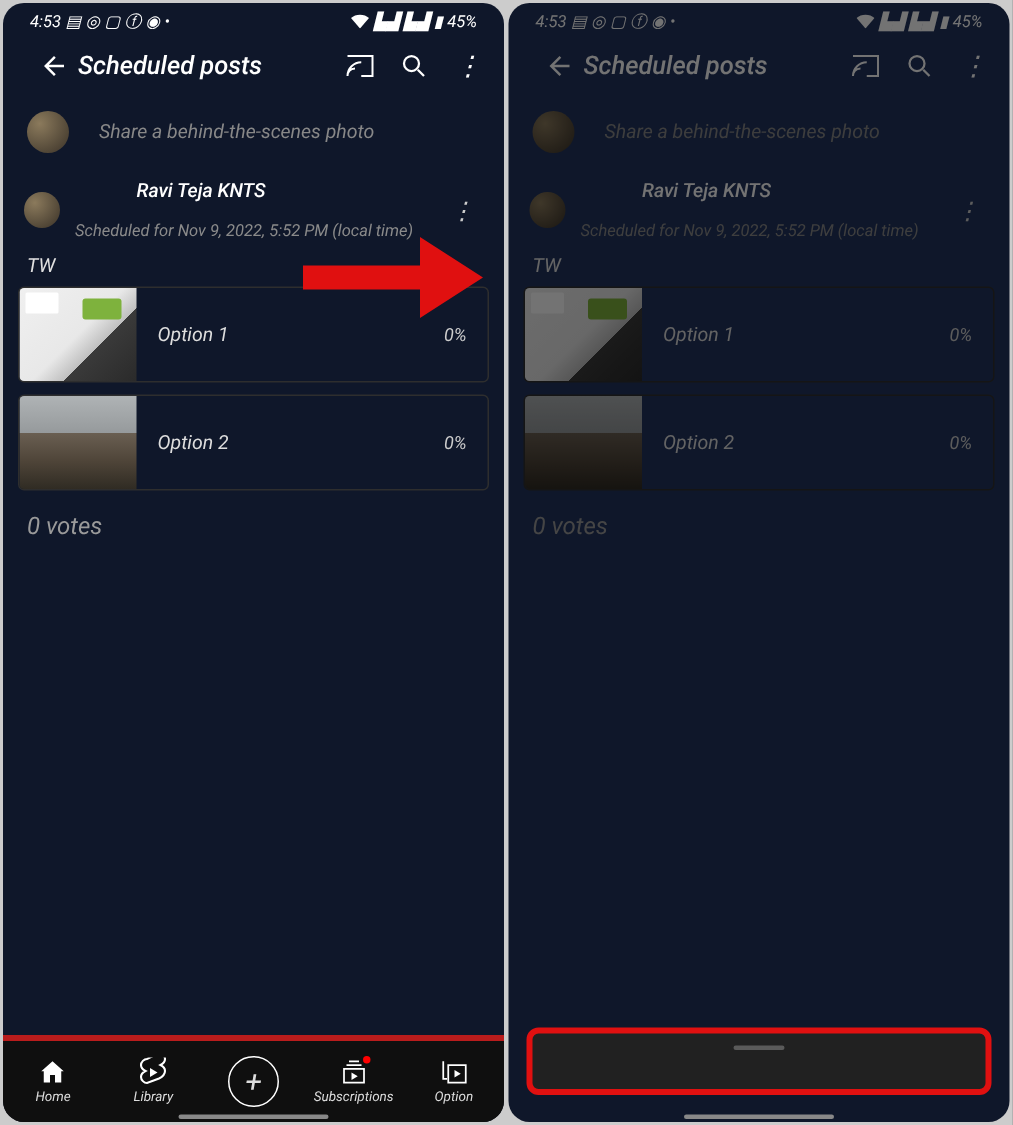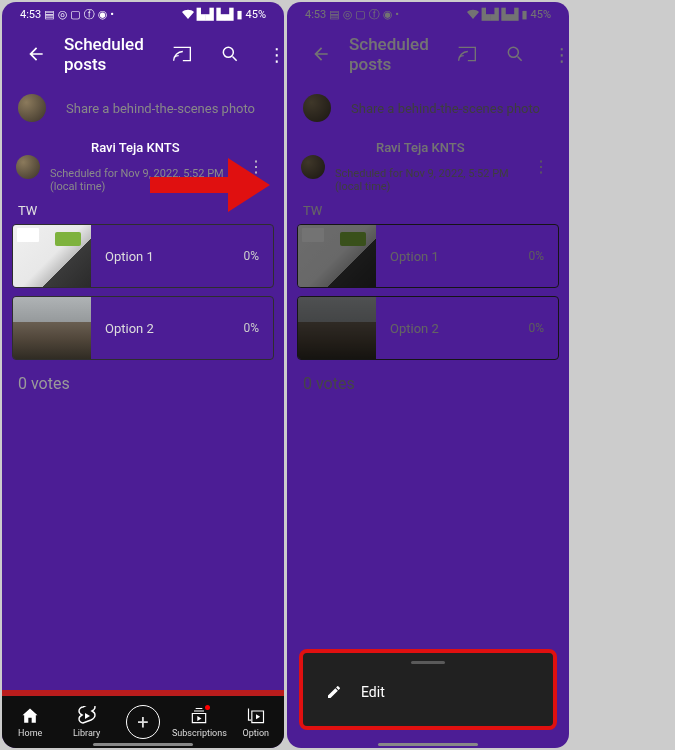--- a/index.html
+++ b/index.html
@@ -1,21 +1,21 @@
 <!DOCTYPE html>
 <html><head>
 <meta charset="utf-8">
 <style>
   * { box-sizing: border-box; margin: 0; padding: 0; }
   body { background: #888; font-family: Roboto, Arial, sans-serif; }
   .canvas { width: 675px; height: 750px; background: #ccc; display: flex; gap: 3px; padding: 2px; }
-  .phone { width: 282px; height: 746px; background: #4c1d95; border-radius: 14px; overflow: hidden; position: relative; color: #fff; }
+  .phone { width: 334px; height: 746px; background: #0f172a; border-radius: 14px; overflow: hidden; position: relative; color: #fff; font-style: italic; }
   .status-bar { display: flex; justify-content: space-between; align-items: center; padding: 4px 18px 2px; font-size: 11px; height: 22px; }
   .status-left, .status-right { display: flex; align-items: center; gap: 3px; }
-  .appbar { display: flex; align-items: center; padding: 10px 14px; gap: 18px; }
+  .appbar { display: flex; align-items: center; padding: 10px 14px; gap: 6px; }
   .appbar-title { font-size: 17px; font-weight: 500; flex: 1; }
   .appbar-ico { width: 20px; height: 20px; display: flex; align-items: center; justify-content: center; margin-left: 10px; }
   .share-row { display: flex; align-items: center; padding: 10px 16px; gap: 20px; }
   .avatar { width: 28px; height: 28px; border-radius: 50%; background: radial-gradient(circle at 30% 30%, #8b7a5c, #3a3228); flex-shrink: 0; }
   .avatar.sm { width: 24px; height: 24px; }
   .share-text { color: #888; font-size: 13px; }
   .post-head { display: flex; align-items: center; padding: 8px 14px; gap: 10px; position: relative; }
   .post-name { font-size: 13px; font-weight: 500; padding-left: 41px; }
   .post-meta { font-size: 11px; color: #8a8a8a; margin-top: 12px; }
   .post-more { margin-left: auto; color: #ccc; font-size: 16px; padding: 4px 6px; }
@@ -23,21 +23,21 @@
   .poll { margin: 0 10px 8px; }
   .poll-item { display: flex; align-items: center; border: 1px solid #2e2e2e; border-radius: 4px; margin-bottom: 8px; height: 64px; overflow: hidden; }
   .poll-img { width: 78px; height: 64px; background: #333; flex-shrink: 0; position: relative; }
   .poll-img.a { background: linear-gradient(135deg, #f0f0f0 0%, #e8e8e8 50%, #c0c0c0 65%, #3a3a3a 65%, #2a2a2a 100%); }
   .poll-img.a::before { content:""; position:absolute; left:4px; top:4px; width:22px; height:14px; background:#fff; border-radius:1px; }
   .poll-img.a::after { content:""; position:absolute; right:10px; top:8px; width:26px; height:14px; background:#7eb23d; border-radius:2px; }
   .poll-img.b { background: linear-gradient(to bottom, #b0b4b6 0%, #969a9c 40%, #6a5f52 40%, #4e4438 70%, #2e2a22 100%); }
   .poll-label { flex: 1; padding-left: 14px; font-size: 13px; color: #ddd; }
   .poll-pct { padding-right: 14px; font-size: 12px; color: #ccc; }
   .votes { padding: 6px 16px; font-size: 16px; color: #9a9a9a; }
-  .bottom-nav { position: absolute; bottom: 0; left: 0; right: 0; height: 58px; background: #0f0f0f; display: flex; justify-content: space-around; align-items: center; border-top: 6px solid #b91c1c; }
+  .bottom-nav { position: absolute; bottom: 0; left: 0; right: 0; height: 58px; background: #0f0f0f; display: flex; justify-content: space-around; align-items: center; border-top: 4px solid #b91c1c; }
   .nav-item { display: flex; flex-direction: column; align-items: center; gap: 2px; font-size: 9px; color: #ddd; width: 60px; }
   .nav-ico { width: 20px; height: 20px; display: flex; align-items: center; justify-content: center; position: relative; }
   .dot { position: absolute; top: -1px; right: -1px; width: 5px; height: 5px; background: #f00; border-radius: 50%; }
   .home-ind { position: absolute; bottom: 2px; left: 50%; transform: translateX(-50%); width: 100px; height: 3px; background: #888; border-radius: 2px; }
   .arrow { position: absolute; top: 156px; right: 14px; pointer-events: none; }
   .dimmed { filter: brightness(0.45); }
   .sheet { position: absolute; bottom: 18px; left: 12px; right: 12px; background: #212121; border-radius: 8px; padding: 14px 12px 16px; border: 4px solid #e01010; }
   .sheet-handle { width: 34px; height: 3px; background: #5a5a5a; border-radius: 2px; margin: -6px auto 10px; }
   .sheet-item { display: flex; align-items: center; gap: 18px; padding: 10px 10px; font-size: 14px; }
   .sheet-ico { width: 18px; display: flex; justify-content: center; }
@@ -244,25 +244,17 @@
           <div class="poll-img b"></div>
           <span class="poll-label">Option 2</span>
           <span class="poll-pct">0%</span>
         </div>
       </div>
       <div class="votes">0 votes</div>
     </div>
 
     <div class="sheet">
       <div class="sheet-handle"></div>
-      <div class="sheet-item">
-        <span class="sheet-ico">
-          <svg width="16" height="16" viewBox="0 0 24 24">
-              <path fill="#fff" d="M3 17.25V21h3.75L17.8 9.94l-3.75-3.75zM20.7 7.04a1 1 0 0 0 0-1.41l-2.34-2.34a1 1 0 0 0-1.41 0l-1.83 1.83 3.75 3.75z"></path>
-            </svg>
-        </span>
-        <span>Edit</span>
-      </div>
     </div>
     <div class="home-ind"></div>
   </div>
 
 </div>
 
 </body></html>

